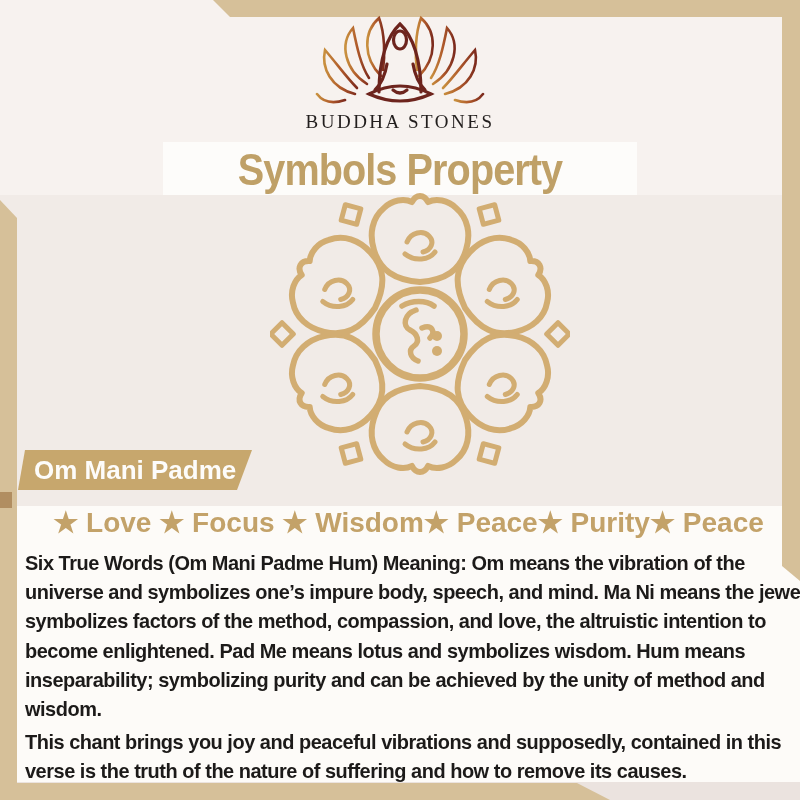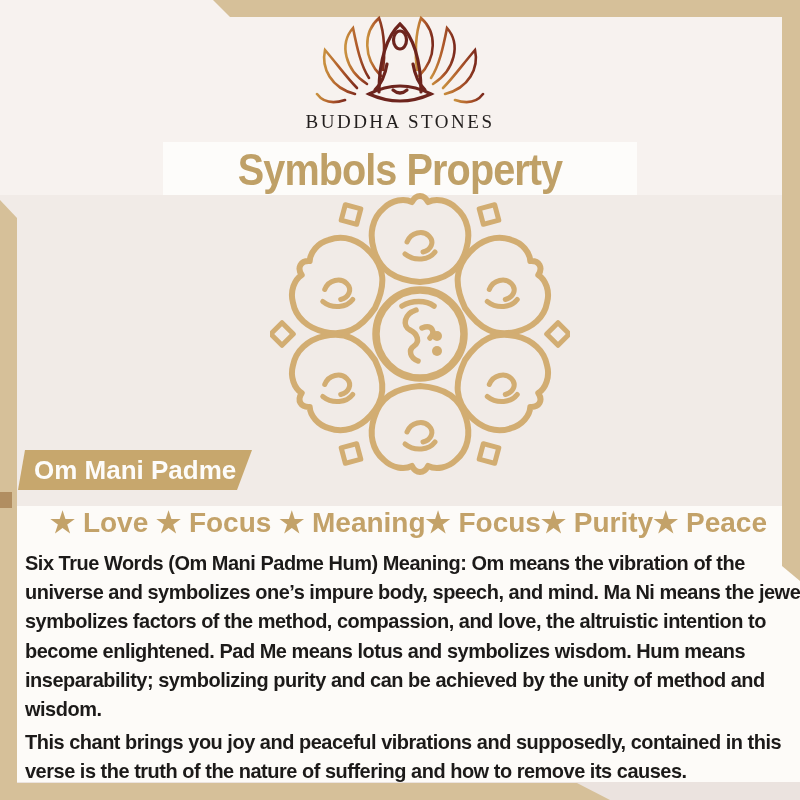--- a/index.html
+++ b/index.html
@@ -150,21 +150,21 @@
         <circle cx="17" cy="2" r="5"></circle>
         <circle cx="17" cy="17" r="5"></circle>
       </g>
     </g>
   </svg>
 
   <div class="abs banner">
     <span>Om Mani Padme Hum</span>
   </div>
 
-  <div class="abs traits">★ Love ★ Focus ★ Meaning★ Focus★ Purity★ Peace</div>
+  <div class="abs traits">★ Love ★ Focus ★ Wisdom★ Peace★ Purity★ Peace</div>
 
   <div class="abs bodytext">
     <div class="line">Six True Words (Om Mani Padme Hum) Meaning: Om means the vibration of the</div>
     <div class="line">universe and symbolizes one’s impure body, speech, and mind. Ma Ni means the jewel,</div>
     <div class="line">symbolizes factors of the method, compassion, and love, the altruistic intention to</div>
     <div class="line">become enlightened. Pad Me means lotus and symbolizes wisdom. Hum means</div>
     <div class="line">inseparability; symbolizing purity and can be achieved by the unity of method and</div>
     <div class="line">wisdom.</div>
     <div class="pgap"></div>
     <div class="line">This chant brings you joy and peaceful vibrations and supposedly, contained in this</div>

